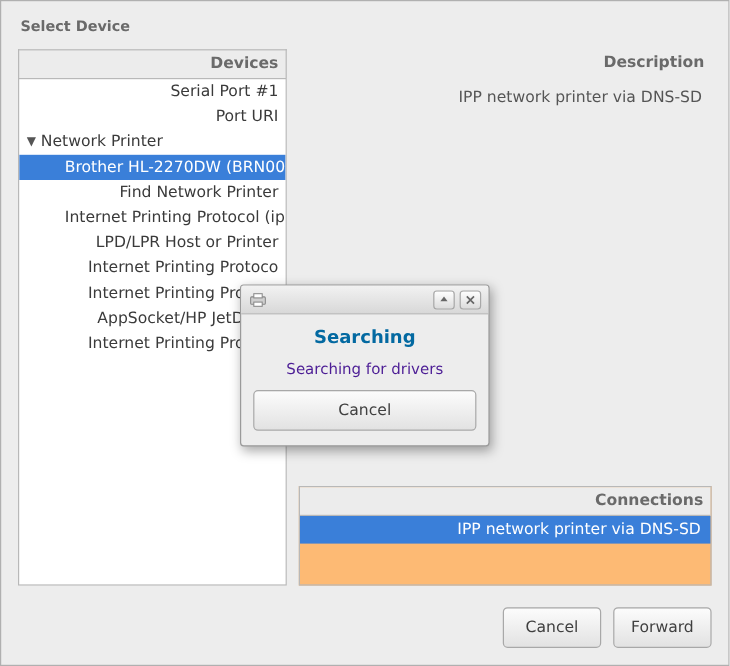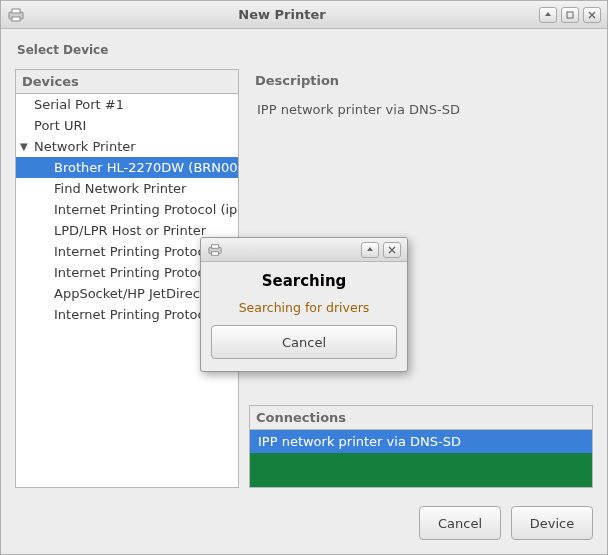--- a/index.html
+++ b/index.html
@@ -65,20 +65,21 @@
     font-size: 12px;
     color: #6a6a6a;
     font-weight: bold;
     margin: 4px 0 12px 2px;
   }
   .main-row {
     flex: 1;
     display: flex;
     gap: 10px;
     min-height: 0;
+    text-align: right;
   }
   .left-col { width: 224px; display:flex; flex-direction:column;}
   .right-col { flex: 1; display:flex; flex-direction:column; gap: 8px; }
   .panel-label {
     font-weight: bold;
     color: #6a6a6a;
     padding: 4px 6px;
   }
   .devices-label-wrap {
     border: 1px solid #b8b8b8;
@@ -112,21 +113,21 @@
   .tree-item.selected {
     background: #3a7fd9;
     color: #ffffff;
   }
   .desc-text {
     padding: 2px 8px;
     color: #555;
   }
   .connections-box {
     border: 1px solid #b8b8b8;
-    background: #15803d;
+    background: #fdba74;
     display:flex;
     flex-direction:column;
   }
   .connections-header {
     border-bottom: 1px solid #b8b8b8;
     background: #ececec;
     padding: 4px 6px;
     font-weight: bold;
     color: #6a6a6a;
   }
@@ -174,63 +175,36 @@
   .modal-body {
     padding: 10px 10px 12px 10px;
     display:flex;
     flex-direction:column;
     align-items:center;
     gap: 10px;
   }
   .modal-title {
     font-weight: bold;
     font-size: 15px;
-    color: #000000;
+    color: #0369a1;
   }
   .modal-msg {
-    color: #a16207;
+    color: #4c1d95;
     font-size: 12.5px;
   }
   .modal-btn {
     width: 100%;
   }
   .expander-icon { width:10px; display:inline-block; color:#555; font-size:10px;}
   .spacer-right { flex:1;}
 </style>
 </head>
 <body>
 
 <div class="window">
-  <div class="titlebar">
-    <span class="printer-icon">
-      <svg width="18" height="16" viewBox="0 0 18 16">
-        <rect x="2" y="5" width="14" height="7" rx="1" fill="#cfcfcf" stroke="#888"></rect>
-        <rect x="5" y="2" width="8" height="4" fill="#fff" stroke="#888"></rect>
-        <rect x="5" y="10" width="8" height="4" fill="#fff" stroke="#888"></rect>
-      </svg>
-    </span>
-    <span class="title">New Printer</span>
-    <div class="titlebar-controls">
-      <div class="tb-btn">
-        <svg width="8" height="8" viewBox="0 0 8 8">
-            <path d="M4 1 L7 5 L1 5 Z" fill="#666"></path>
-          </svg>
-      </div>
-      <div class="tb-btn">
-        <svg width="8" height="8" viewBox="0 0 8 8">
-            <rect x="1" y="1" width="6" height="6" fill="none" stroke="#666"></rect>
-          </svg>
-      </div>
-      <div class="tb-btn">
-        <svg width="8" height="8" viewBox="0 0 8 8">
-            <path d="M1 1 L7 7 M7 1 L1 7" stroke="#666" stroke-width="1.4"></path>
-          </svg>
-      </div>
-    </div>
-  </div>
 
   <div class="content">
     <div class="page-title">Select Device</div>
 
     <div class="main-row">
       <div class="left-col">
         <div class="devices-label-wrap">Devices</div>
         <div class="device-tree">
           <div class="tree-item">Serial Port #1</div>
           <div class="tree-item">Port URI</div>
@@ -256,21 +230,21 @@
         <div class="connections-box">
           <div class="connections-header">Connections</div>
           <div class="connection-item selected">IPP network printer via DNS-SD</div>
           <div class="conn-fill"></div>
         </div>
       </div>
     </div>
 
     <div class="footer">
       <div class="btn">Cancel</div>
-      <div class="btn">Device</div>
+      <div class="btn">Forward</div>
     </div>
   </div>
 </div>
 
 <div class="modal">
   <div class="titlebar">
     <span class="printer-icon">
       <svg width="16" height="14" viewBox="0 0 18 16">
         <rect x="2" y="5" width="14" height="7" rx="1" fill="#cfcfcf" stroke="#888"></rect>
         <rect x="5" y="2" width="8" height="4" fill="#fff" stroke="#888"></rect>

